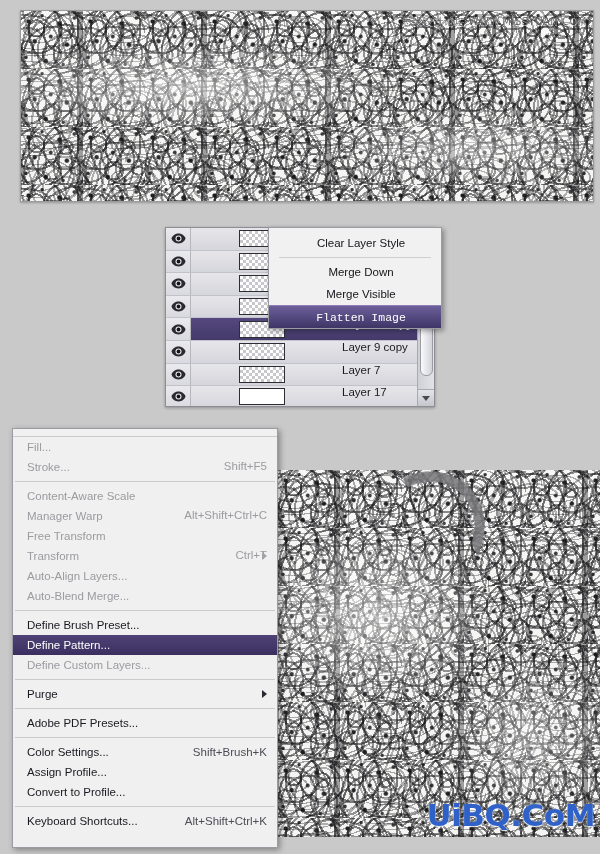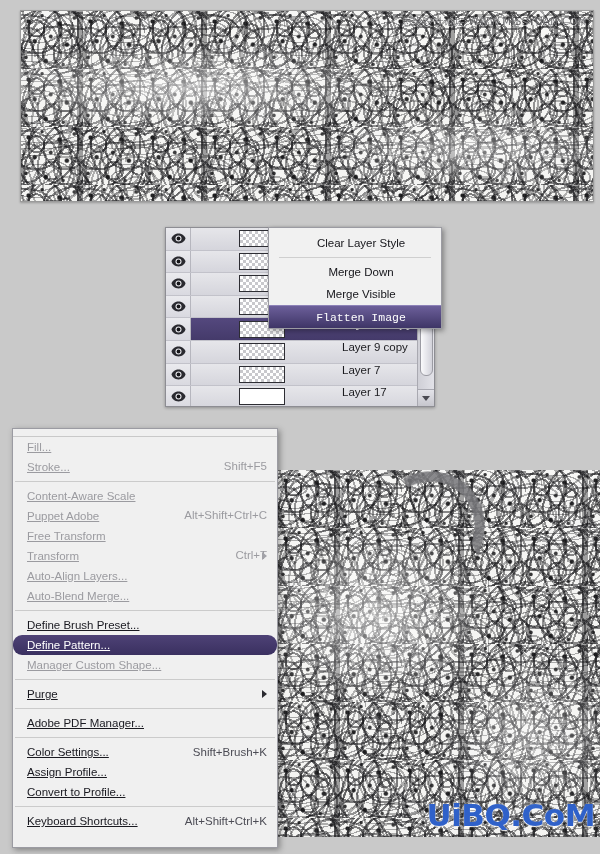--- a/index.html
+++ b/index.html
@@ -183,23 +183,22 @@
   .menu-item{
     height:20px;display:flex;align-items:center;
     padding:0 10px 0 14px;
     font-size:11.5px;color:#191920;
     position:relative;
   }
   .menu-item.disabled{color:#9b9ba0;}
   .menu-item.hl{
     background:linear-gradient(180deg,#4e4276,#3a3060);
     color:#fff;
-    border-radius:9px;
-  }
-  .mi-label{flex:1 1 auto;white-space:nowrap;text-decoration:underline;}
+  }
+  .mi-label{flex:1 1 auto;white-space:nowrap;}
   .mi-short{
     font-size:11.5px;color:#4c4c55;margin-left:14px;white-space:nowrap;
   }
   .menu-item.disabled .mi-short{color:#9b9ba0;margin-top:37px;}
   .mi-arrow{
     width:0;height:0;margin-left:10px;
     border-top:4px solid transparent;border-bottom:4px solid transparent;
     border-left:5px solid #2a2a30;
   }
   .menu-item.disabled .mi-arrow{border-left-color:#a2a2a8;}
@@ -377,21 +376,21 @@
       </div>
       <div class="menu-item disabled">
         <span class="mi-label">Stroke...</span>
       </div>
       <div class="menu-sep"></div>
       <div class="menu-item disabled">
         <span class="mi-label">Content-Aware Scale</span>
         <span class="mi-short">Alt+Shift+Ctrl+C</span>
       </div>
       <div class="menu-item disabled">
-        <span class="mi-label">Puppet Adobe</span>
+        <span class="mi-label">Manager Warp</span>
       </div>
       <div class="menu-item disabled">
         <span class="mi-label">Free Transform</span>
         <span class="mi-short">Ctrl+T</span>
       </div>
       <div class="menu-item disabled">
         <span class="mi-label">Transform</span>
         <span class="mi-arrow"></span>
       </div>
       <div class="menu-item disabled">
@@ -401,30 +400,30 @@
         <span class="mi-label">Auto-Blend Merge...</span>
       </div>
       <div class="menu-sep"></div>
       <div class="menu-item">
         <span class="mi-label">Define Brush Preset...</span>
       </div>
       <div class="menu-item hl">
         <span class="mi-label">Define Pattern...</span>
       </div>
       <div class="menu-item disabled">
-        <span class="mi-label">Manager Custom Shape...</span>
+        <span class="mi-label">Define Custom Layers...</span>
       </div>
       <div class="menu-sep"></div>
       <div class="menu-item">
         <span class="mi-label">Purge</span>
         <span class="mi-arrow"></span>
       </div>
       <div class="menu-sep"></div>
       <div class="menu-item">
-        <span class="mi-label">Adobe PDF Manager...</span>
+        <span class="mi-label">Adobe PDF Presets...</span>
       </div>
       <div class="menu-sep"></div>
       <div class="menu-item">
         <span class="mi-label">Color Settings...</span>
         <span class="mi-short">Shift+Brush+K</span>
       </div>
       <div class="menu-item">
         <span class="mi-label">Assign Profile...</span>
       </div>
       <div class="menu-item">

